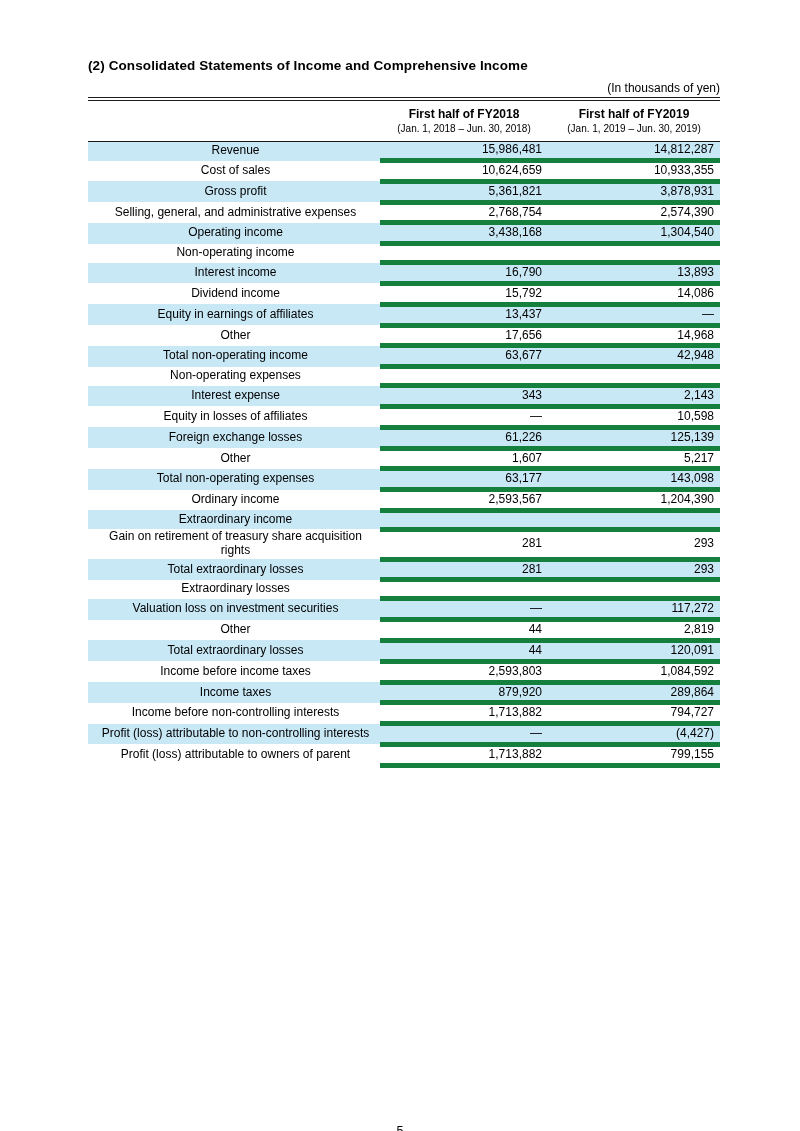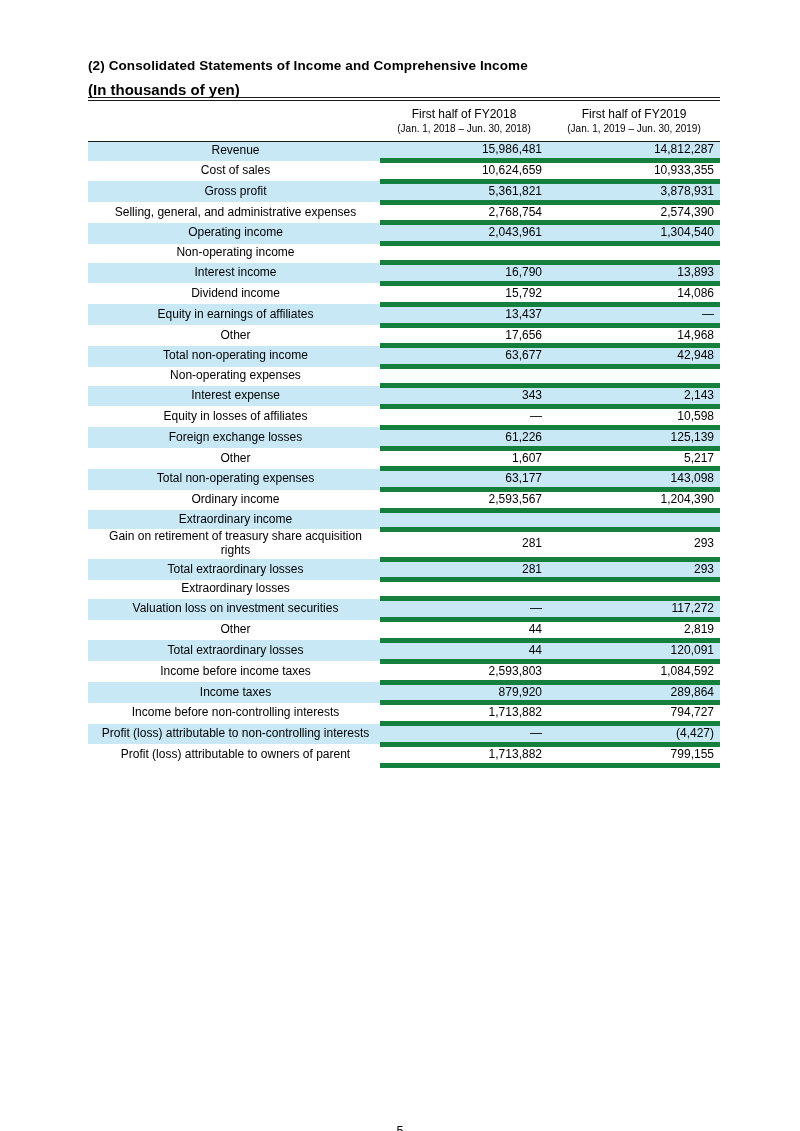--- a/index.html
+++ b/index.html
@@ -13,42 +13,42 @@
   }
   .page { position: relative; width: 800px; height: 1131px; margin-top: 36px; }
 
   .title {
     position: absolute; left: 88px; top: 22px;
     font-size: 13.5px; font-weight: bold;
     letter-spacing: 0.1px;
   }
   .unit-note {
     position: absolute; top: 45px; left: 88px; width: 632px;
-    text-align: left; font-size: 15px; font-weight: bold;
+    text-align: right; font-size: 12px;
   }
 
   .table-wrap { position: absolute; left: 88px; top: 61px; width: 632px; }
   .top-rule {
     height: 4px;
     border-top: 1.5px solid #1a1a1a;
     border-bottom: 1px solid #1a1a1a;
   }
 
   table { width: 632px; border-collapse: collapse; table-layout: fixed; }
   col.c-label { width: 292px; }
   col.c-v1 { width: 168px; }
   col.c-v2 { width: 172px; }
 
   thead th {
     border-bottom: 1px solid #1a1a1a;
     font-weight: normal;
     vertical-align: top;
     padding: 6px 2px 7px 2px;
   }
-  .col-label { font-size: 12px; text-align: center; }
+  .col-label { font-size: 12px; text-align: center; font-weight: bold; }
   .col-sublabel { font-size: 10px; margin-top: 2px; }
 
   tbody tr:nth-child(odd) { background: #c9e8f6; }
   tbody td {
     font-size: 12px;
     height: 19px;
     vertical-align: middle;
     padding: 1px 5px;
     line-height: 1.15;
   }
@@ -111,21 +111,21 @@
     <td class="val">5,361,821</td>
     <td class="val">3,878,931</td>
   </tr>
           <tr>
     <td class="label">Selling, general, and administrative expenses</td>
     <td class="val">2,768,754</td>
     <td class="val">2,574,390</td>
   </tr>
           <tr>
     <td class="label">Operating income</td>
-    <td class="val">2,043,961</td>
+    <td class="val">3,438,168</td>
     <td class="val">1,304,540</td>
   </tr>
           <tr>
     <td class="label">Non-operating income</td>
     <td class="val"></td>
     <td class="val"></td>
   </tr>
           <tr>
     <td class="label indent">Interest income</td>
     <td class="val">16,790</td>

